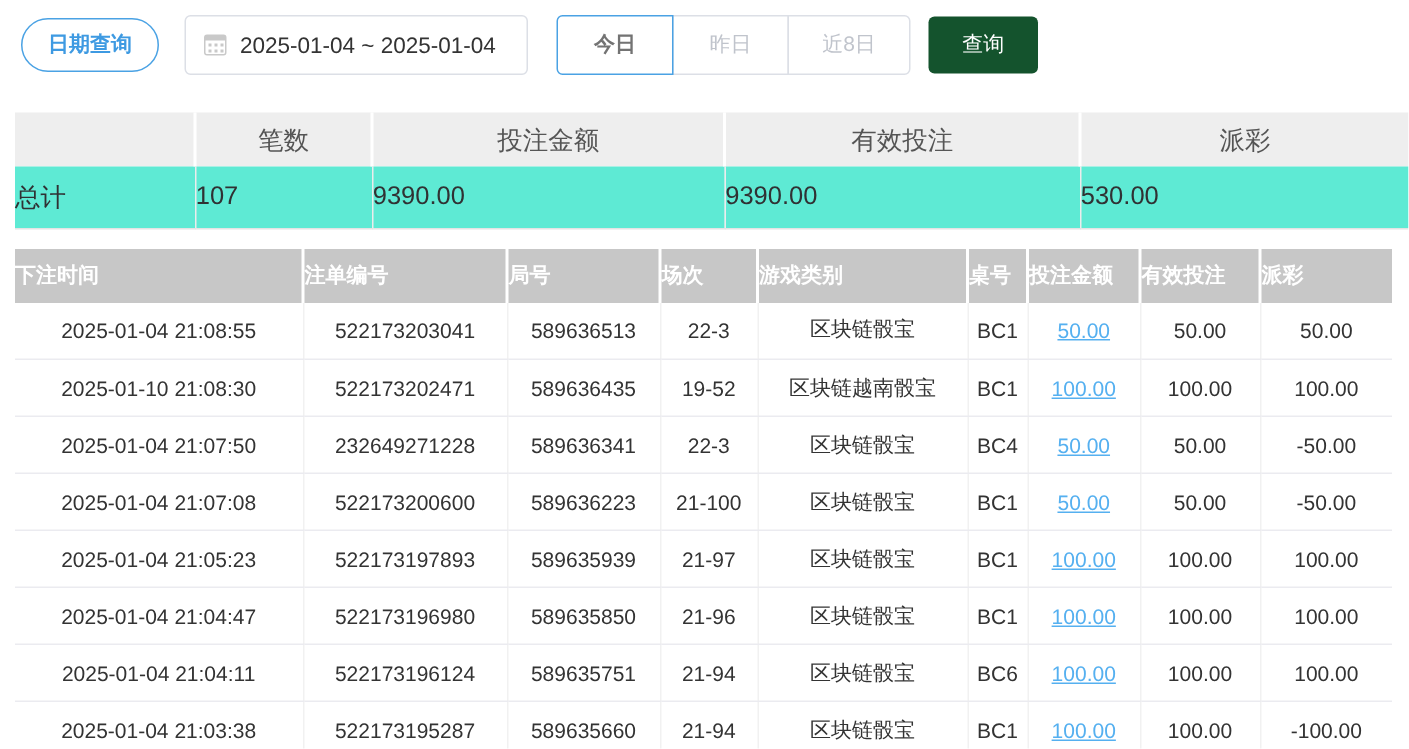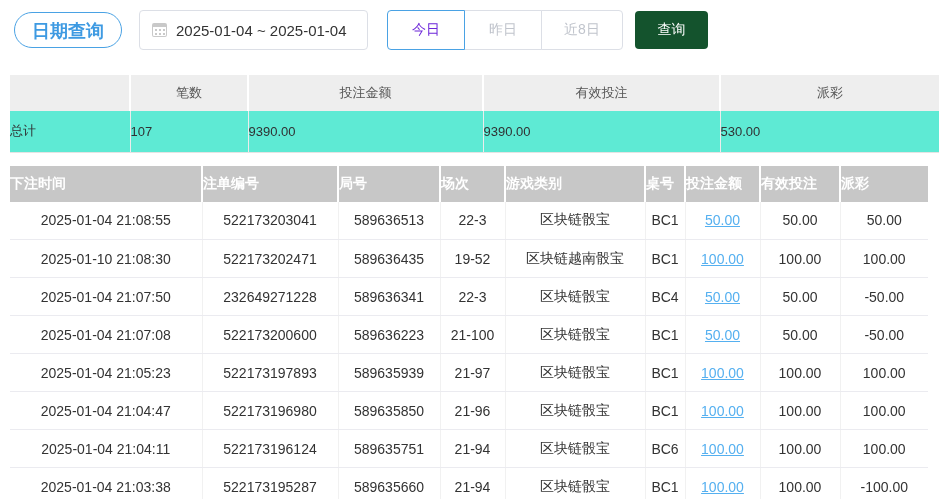--- a/index.html
+++ b/index.html
@@ -15,21 +15,21 @@
   .toolbar {
     display: flex;
     align-items: center;
     padding: 10px 0 0 14px;
     height: 50px;
   }
   .pill {
     height: 36px;
     border-radius: 18px;
     background: #fff;
-    font-size: 18px;
+    font-size: 14px;
     padding: 6px 17px;
     cursor: pointer;
     font-family: inherit;
   }
   .pill.primary {
     border: 1px solid #4aa2e4;
     color: #3e9ae2;
     font-weight: bold;
     margin-right: 17px;
   }
@@ -77,43 +77,44 @@
     border: 1px solid #dcdfe6;
     font-size: 14px;
     color: #c0c4cc;
     cursor: pointer;
     font-family: inherit;
   }
   .btn-group button + button { margin-left: -1px; }
   .btn-group button:first-child { border-radius: 4px 0 0 4px; }
   .btn-group button:last-child  { border-radius: 0 4px 4px 0; min-width: 82px; }
   .btn-group button.active {
-    color: #6d28d9;
+    color: #737373;
     border-color: #4aa2e4;
     position: relative;
     z-index: 2;
+    font-weight: bold;
   }
   .btn-solid {
     height: 38px;
     width: 73px;
     border: none;
     border-radius: 4px;
     background: #14532d;
     color: #fff;
     font-size: 14px;
     cursor: pointer;
     font-family: inherit;
   }
 
   
   table { border-collapse: collapse; table-layout: fixed; }
   .summary-table {
     margin: 25px 0 0 10px;
     width: 929px;
-    font-size: 13px;
+    font-size: 17px;
   }
   .summary-table th {
     background: #eeeeee;
     height: 36px;
     font-weight: normal;
     color: #555;
     text-align: center;
     border-right: 2px solid #fff;
   }
   .summary-table th:last-child { border-right: none; }

